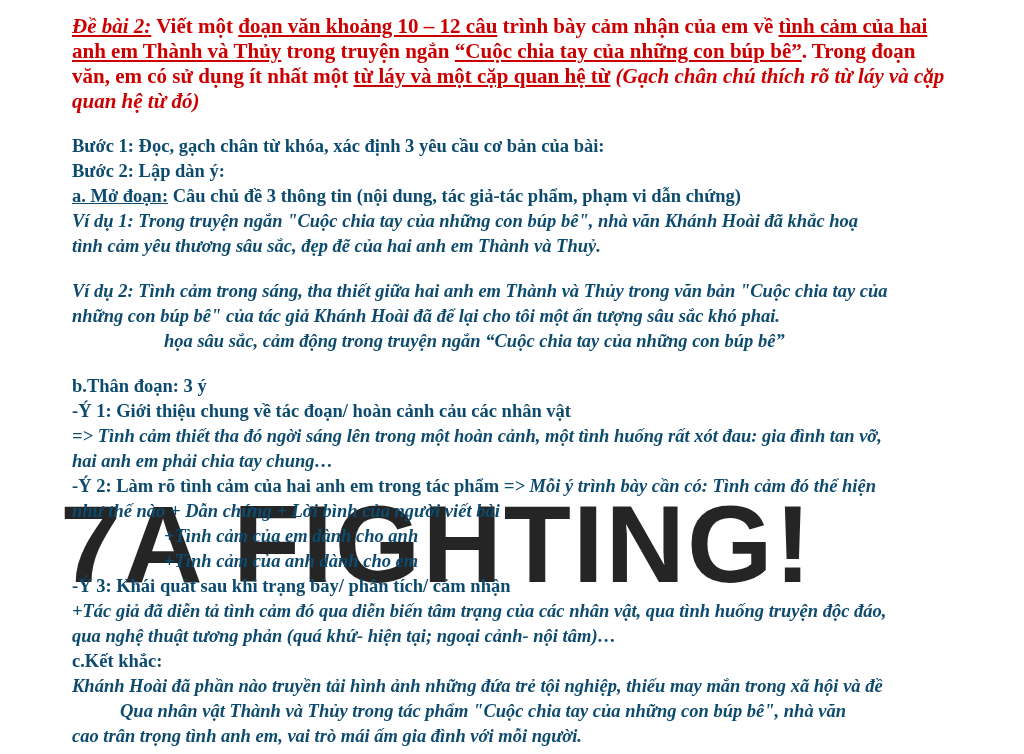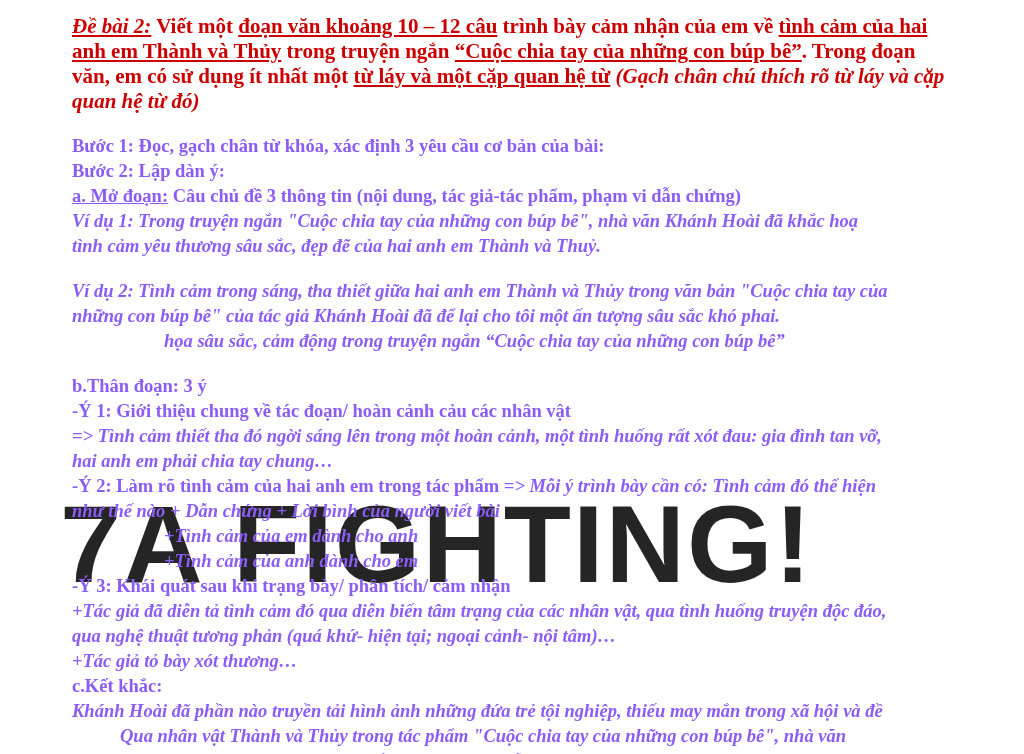--- a/index.html
+++ b/index.html
@@ -33,21 +33,21 @@
     z-index: 0;
   }
   #content {
     position: relative;
     z-index: 1;
     padding: 14px 72px 0 72px;
   }
   .line {
     font-size: 18.5px;
     line-height: 25px;
-    color: #8b5cf6;
+    color: #0c4a6e;
     margin: 0;
   }
   .gap-md { height: 20px; }
   .b { font-weight: bold; }
   .bi { font-weight: bold; font-style: italic; }
   .bu { font-weight: bold; text-decoration: underline; }
   .biu { font-weight: bold; font-style: italic; text-decoration: underline; }
   .indent-2 { padding-left: 56px; text-indent: -18px; }
   .indent-3 { padding-left: 92px; }
   .first-indent { text-indent: 48px; }
@@ -104,21 +104,20 @@
     <p class="line">
       <span class="b">-Ý 2: Làm rõ tình cảm của hai anh em trong tác phẩm</span><span class="bi"> =&gt; Mỗi ý trình bày cần có: Tình cảm đó thể hiện</span>
     </p>
     <p class="line bi">như thế nào + Dẫn chứng + Lời bình của người viết bài</p>
     <p class="line bi indent-3">+Tình cảm của em dành cho anh</p>
     <p class="line bi indent-3">+Tình cảm của anh dành cho em</p>
 
     <p class="line b">-Ý 3: Khái quát sau khi trạng bày/ phân tích/ cảm nhận</p>
     <p class="line bi">+Tác giả đã diễn tả tình cảm đó qua diễn biến tâm trạng của các nhân vật, qua tình huống truyện độc đáo,</p>
     <p class="line bi">qua nghệ thuật tương phản (quá khứ- hiện tại; ngoại cảnh- nội tâm)…</p>
-    <p class="line bi">+Tác giả tỏ bày xót thương…</p>
 
     <p class="line b">c.Kết khắc:</p>
     <p class="line bi">Khánh Hoài đã phần nào truyền tải hình ảnh những đứa trẻ tội nghiệp, thiếu may mắn trong xã hội và đề</p>
     <p class="line bi first-indent">Qua nhân vật Thành và Thủy trong tác phẩm "Cuộc chia tay của những con búp bê", nhà văn</p>
     <p class="line bi">cao trân trọng tình anh em, vai trò mái ấm gia đình với mỗi người.</p>
 
   </div>
 </div>
 
 </body></html>

